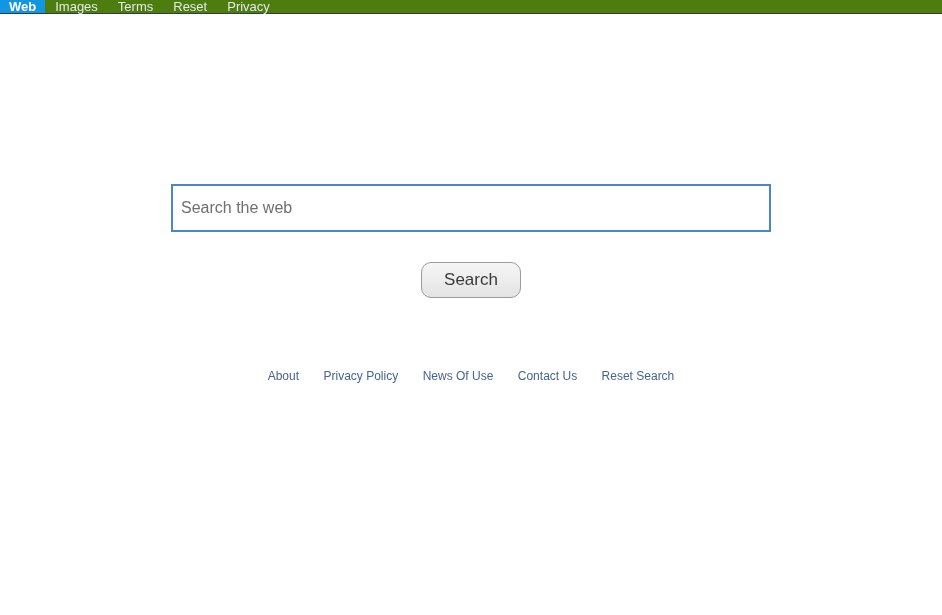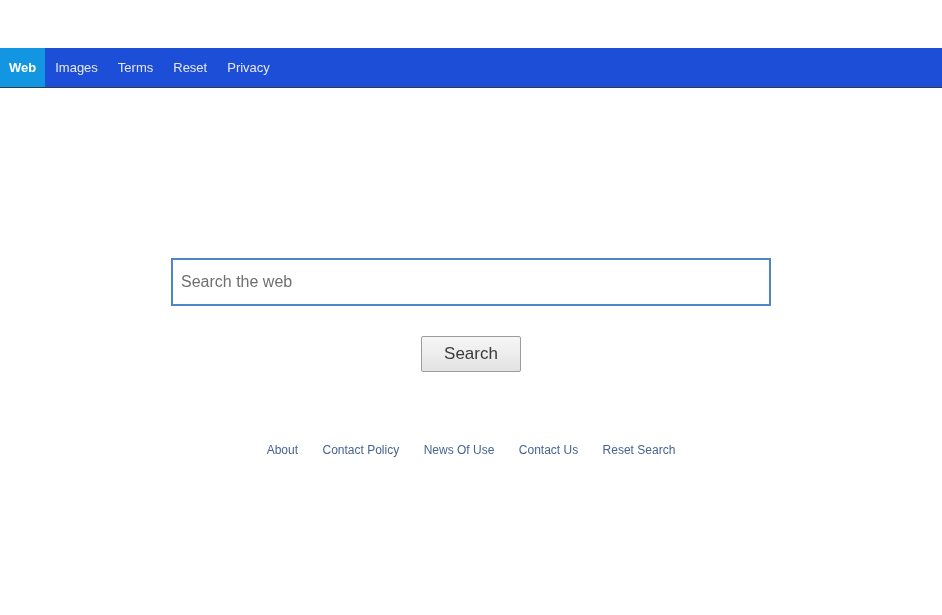--- a/index.html
+++ b/index.html
@@ -8,26 +8,25 @@
       box-sizing: border-box;
     }
     body {
       font-family: Arial, Helvetica, sans-serif;
       background: #ffffff;
       width: 942px;
       height: 615px;
       overflow: hidden;
     }
     .topnav {
-      background: #1d4ed8;
-      height: 40px;
+      background: #4d7c0f;
+      height: 14px;
       display: flex;
       align-items: stretch;
       border-bottom: 1px solid #2f3d47;
-      margin-top: 48px;
     }
     .topnav-item {
       color: #e6e8ea;
       font-size: 13px;
       padding: 0 10px;
       display: flex;
       align-items: center;
       cursor: pointer;
       text-decoration: none;
     }
@@ -61,21 +60,21 @@
     }
     .search-btn-wrap {
       margin-top: 30px;
     }
     .search-btn {
       font-size: 17px;
       color: #3a3a3a;
       padding: 7px 22px;
       background: linear-gradient(to bottom, #f6f6f6, #e3e3e3);
       border: 1px solid #9c9c9c;
-      border-radius: 2px;
+      border-radius: 10px;
       cursor: pointer;
     }
     .footer-links {
       margin-top: 68px;
       text-align: center;
     }
     .footer-link {
       color: #456492;
       font-size: 12px;
       text-decoration: none;
@@ -97,18 +96,18 @@
 <main class="main">
   <div class="search-wrap">
     <input type="text" class="search-box" placeholder="Search the web" style="">
     <div class="search-btn-wrap">
       <button class="search-btn">Search</button>
     </div>
   </div>
 
   <div class="footer-links">
     <a class="footer-link">About</a>
-    <a class="footer-link">Contact Policy</a>
+    <a class="footer-link">Privacy Policy</a>
     <a class="footer-link">News Of Use</a>
     <a class="footer-link">Contact Us</a>
     <a class="footer-link">Reset Search</a>
   </div>
 </main>
 
 </body></html>

